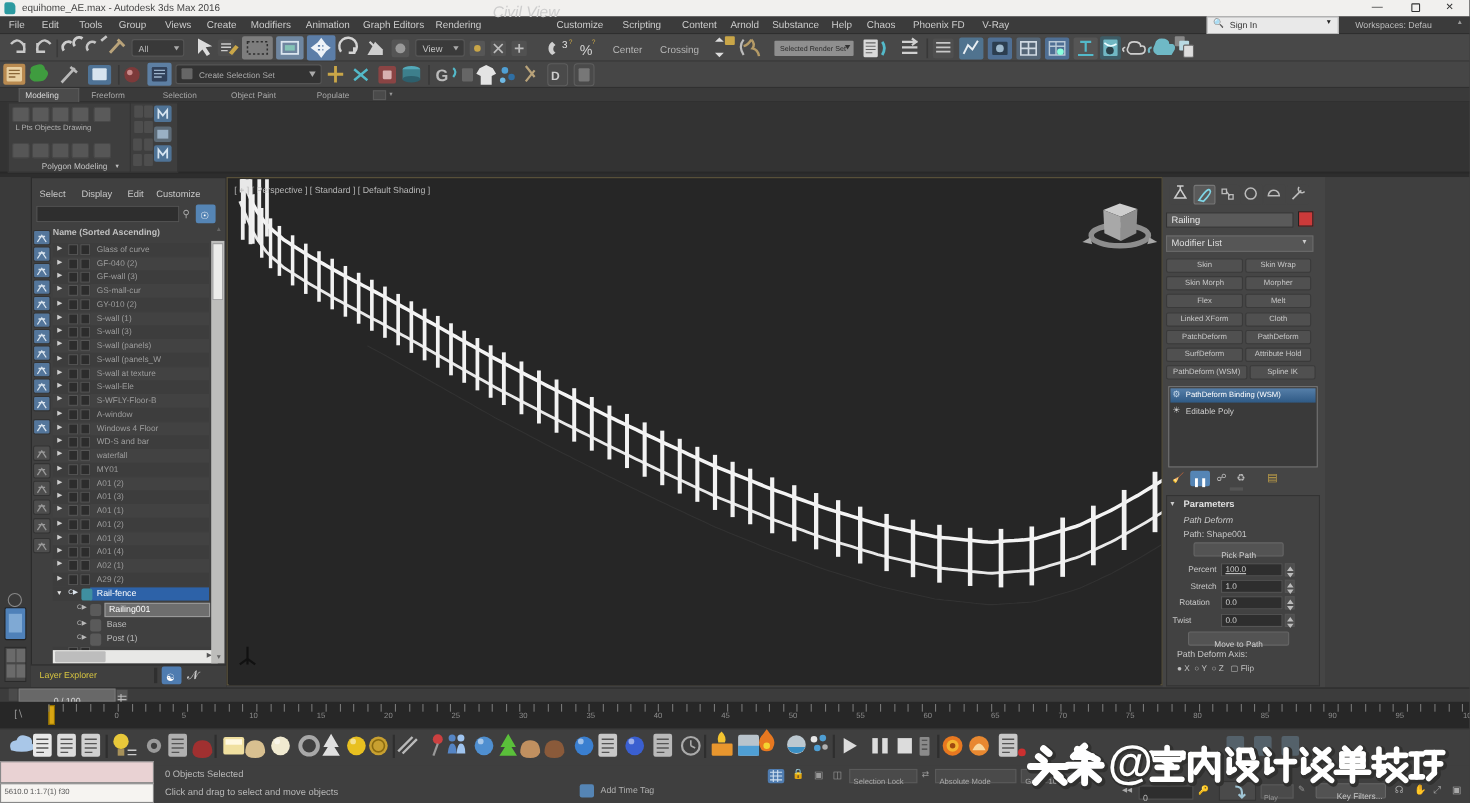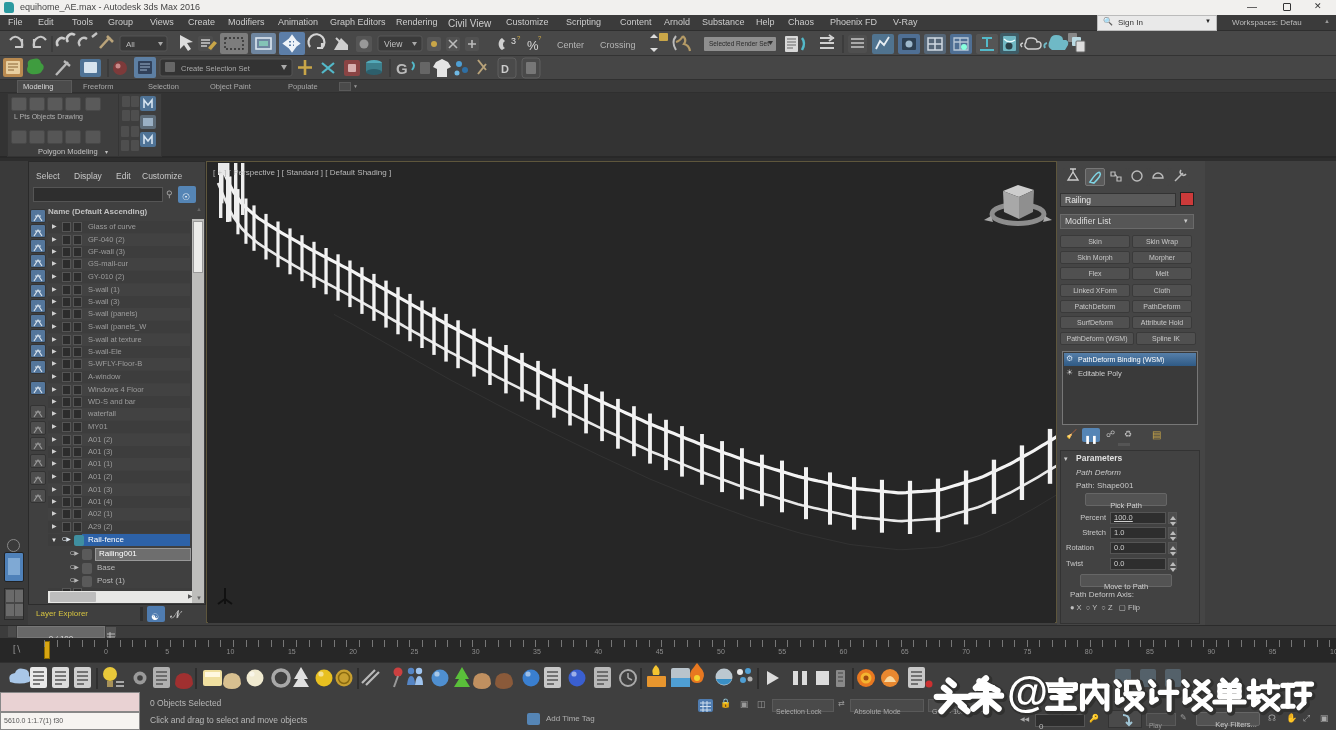--- a/index.html
+++ b/index.html
@@ -10,21 +10,21 @@
 <div class="t " style="left:8px;top:18px;font-size:9px;color:#cdcdcd;font-weight:normal;">File</div>
 <div class="t " style="left:38px;top:18px;font-size:9px;color:#cdcdcd;font-weight:normal;">Edit</div>
 <div class="t " style="left:72px;top:18px;font-size:9px;color:#cdcdcd;font-weight:normal;">Tools</div>
 <div class="t " style="left:108px;top:18px;font-size:9px;color:#cdcdcd;font-weight:normal;">Group</div>
 <div class="t " style="left:150px;top:18px;font-size:9px;color:#cdcdcd;font-weight:normal;">Views</div>
 <div class="t " style="left:188px;top:18px;font-size:9px;color:#cdcdcd;font-weight:normal;">Create</div>
 <div class="t " style="left:228px;top:18px;font-size:9px;color:#cdcdcd;font-weight:normal;">Modifiers</div>
 <div class="t " style="left:278px;top:18px;font-size:9px;color:#cdcdcd;font-weight:normal;">Animation</div>
 <div class="t " style="left:330px;top:18px;font-size:9px;color:#cdcdcd;font-weight:normal;">Graph Editors</div>
 <div class="t " style="left:396px;top:18px;font-size:9px;color:#cdcdcd;font-weight:normal;">Rendering</div>
-<div class="t " style="left:448px;top:18px;font-size:10px;color:#cdcdcd;font-weight:normal;">Civil View</div>
+<div class="t " style="left:448px;top:3px;font-size:14px;color:#cdcdcd;font-weight:normal;font-style:italic;">Civil View</div>
 <div class="t " style="left:506px;top:18px;font-size:9px;color:#cdcdcd;font-weight:normal;">Customize</div>
 <div class="t " style="left:566px;top:18px;font-size:9px;color:#cdcdcd;font-weight:normal;">Scripting</div>
 <div class="t " style="left:620px;top:18px;font-size:9px;color:#cdcdcd;font-weight:normal;">Content</div>
 <div class="t " style="left:664px;top:18px;font-size:9px;color:#cdcdcd;font-weight:normal;">Arnold</div>
 <div class="t " style="left:702px;top:18px;font-size:9px;color:#cdcdcd;font-weight:normal;">Substance</div>
 <div class="t " style="left:756px;top:18px;font-size:9px;color:#cdcdcd;font-weight:normal;">Help</div>
 <div class="t " style="left:788px;top:18px;font-size:9px;color:#cdcdcd;font-weight:normal;">Chaos</div>
 <div class="t " style="left:830px;top:18px;font-size:9px;color:#cdcdcd;font-weight:normal;">Phoenix FD</div>
 <div class="t " style="left:893px;top:18px;font-size:9px;color:#cdcdcd;font-weight:normal;">V-Ray</div>
 <div class="" style="left:1097px;top:15px;width:120px;height:16px;background:#e9e9e9;border:1px solid #bbb;"></div>
@@ -207,21 +207,21 @@
 <div class="" style="left:6px;top:604px;width:8px;height:12px;background:#6a6a6a;"></div>
 <div class="" style="left:15px;top:604px;width:8px;height:12px;background:#6a6a6a;"></div>
 <div class="" style="left:28px;top:161px;width:178px;height:464px;background:#404040;border:1px solid #2a2a2a;"></div>
 <div class="t " style="left:36px;top:172px;font-size:8.5px;color:#c8c8c8;font-weight:normal;">Select</div>
 <div class="t " style="left:74px;top:172px;font-size:8.5px;color:#c8c8c8;font-weight:normal;">Display</div>
 <div class="t " style="left:116px;top:172px;font-size:8.5px;color:#c8c8c8;font-weight:normal;">Edit</div>
 <div class="t " style="left:142px;top:172px;font-size:8.5px;color:#c8c8c8;font-weight:normal;">Customize</div>
 <div class="" style="left:33px;top:187px;width:130px;height:15px;background:#2e2e2e;border:1px solid #555;"></div>
 <div class="t " style="left:166px;top:190px;font-size:9px;color:#aaa;font-weight:normal;">⚲</div>
 <div class="" style="left:178px;top:186px;width:18px;height:17px;background:#5585b5;border-radius:2px;"><span style="color:#fff;font-size:9px;margin-left:4px;line-height:17px;display:inline-block">☉</span></div>
-<div class="t " style="left:48px;top:208px;font-size:8px;color:#c0c0c0;font-weight:bold;">Name (Default Ascending)</div>
+<div class="t " style="left:48px;top:208px;font-size:8px;color:#c0c0c0;font-weight:bold;">Name (Sorted Ascending)</div>
 <div class="" style="left:30px;top:209px;width:16px;height:14px;background:#54769b;border-radius:2px;border:1px solid #333;"><svg width="14" height="12" viewBox="0 0 14 12">
       <path d="M3 9 l4 -6 l4 6 M4 4 h6" stroke="#d9e4ee" stroke-width="1.2" fill="none"></path>
     </svg></div>
 <div class="" style="left:30px;top:224px;width:16px;height:14px;background:#54769b;border-radius:2px;border:1px solid #333;"><svg width="14" height="12" viewBox="0 0 14 12">
       <path d="M3 9 l4 -6 l4 6 M4 4 h6" stroke="#d9e4ee" stroke-width="1.2" fill="none"></path>
     </svg></div>
 <div class="" style="left:30px;top:239px;width:16px;height:14px;background:#54769b;border-radius:2px;border:1px solid #333;"><svg width="14" height="12" viewBox="0 0 14 12">
       <path d="M3 9 l4 -6 l4 6 M4 4 h6" stroke="#d9e4ee" stroke-width="1.2" fill="none"></path>
     </svg></div>
 <div class="" style="left:30px;top:254px;width:16px;height:14px;background:#54769b;border-radius:2px;border:1px solid #333;"><svg width="14" height="12" viewBox="0 0 14 12">
@@ -560,21 +560,21 @@
 <div class="t " style="left:1114px;top:514px;font-size:7.5px;color:#cfcfcf;font-weight:normal;text-decoration:underline;">100.0</div>
 <div class="" style="left:1168px;top:512px;width:9px;height:12px;background:#4e4e4e;border:1px solid #555;"><svg width="8" height="12" viewBox="0 0 8 12">
       <path d="M4 1 l3 4 h-6 z M4 11 l3 -4 h-6 z" fill="#bbb"></path>
     </svg></div>
 <div class="t " style="left:1110px;top:529.2px;font-size:7.5px;color:#c8c8c8;font-weight:normal;text-align:right;width:40px;left:1066px;">Stretch</div>
 <div class="" style="left:1110px;top:527.2px;width:56px;height:12px;background:#2e2e2e;border:1px solid #555;"></div>
 <div class="t " style="left:1114px;top:529.2px;font-size:7.5px;color:#cfcfcf;font-weight:normal;">1.0</div>
 <div class="" style="left:1168px;top:527.2px;width:9px;height:12px;background:#4e4e4e;border:1px solid #555;"><svg width="8" height="12" viewBox="0 0 8 12">
       <path d="M4 1 l3 4 h-6 z M4 11 l3 -4 h-6 z" fill="#bbb"></path>
     </svg></div>
-<div class="t " style="left:1110px;top:544.4000000000001px;font-size:7.5px;color:#c8c8c8;font-weight:normal;text-align:left;width:40px;left:1066px;">Rotation</div>
+<div class="t " style="left:1110px;top:544.4000000000001px;font-size:7.5px;color:#c8c8c8;font-weight:normal;text-align:center;width:40px;left:1066px;">Rotation</div>
 <div class="" style="left:1110px;top:542.4000000000001px;width:56px;height:12px;background:#2e2e2e;border:1px solid #555;"></div>
 <div class="t " style="left:1114px;top:544.4000000000001px;font-size:7.5px;color:#cfcfcf;font-weight:normal;">0.0</div>
 <div class="" style="left:1168px;top:542.4000000000001px;width:9px;height:12px;background:#4e4e4e;border:1px solid #555;"><svg width="8" height="12" viewBox="0 0 8 12">
       <path d="M4 1 l3 4 h-6 z M4 11 l3 -4 h-6 z" fill="#bbb"></path>
     </svg></div>
 <div class="t " style="left:1110px;top:559.6000000000001px;font-size:7.5px;color:#c8c8c8;font-weight:normal;width:40px;left:1066px;">Twist</div>
 <div class="" style="left:1110px;top:557.6000000000001px;width:56px;height:12px;background:#2e2e2e;border:1px solid #555;"></div>
 <div class="t " style="left:1114px;top:559.6000000000001px;font-size:7.5px;color:#cfcfcf;font-weight:normal;">0.0</div>
 <div class="" style="left:1168px;top:557.6000000000001px;width:9px;height:12px;background:#4e4e4e;border:1px solid #555;"><svg width="8" height="12" viewBox="0 0 8 12">
       <path d="M4 1 l3 4 h-6 z M4 11 l3 -4 h-6 z" fill="#bbb"></path>

